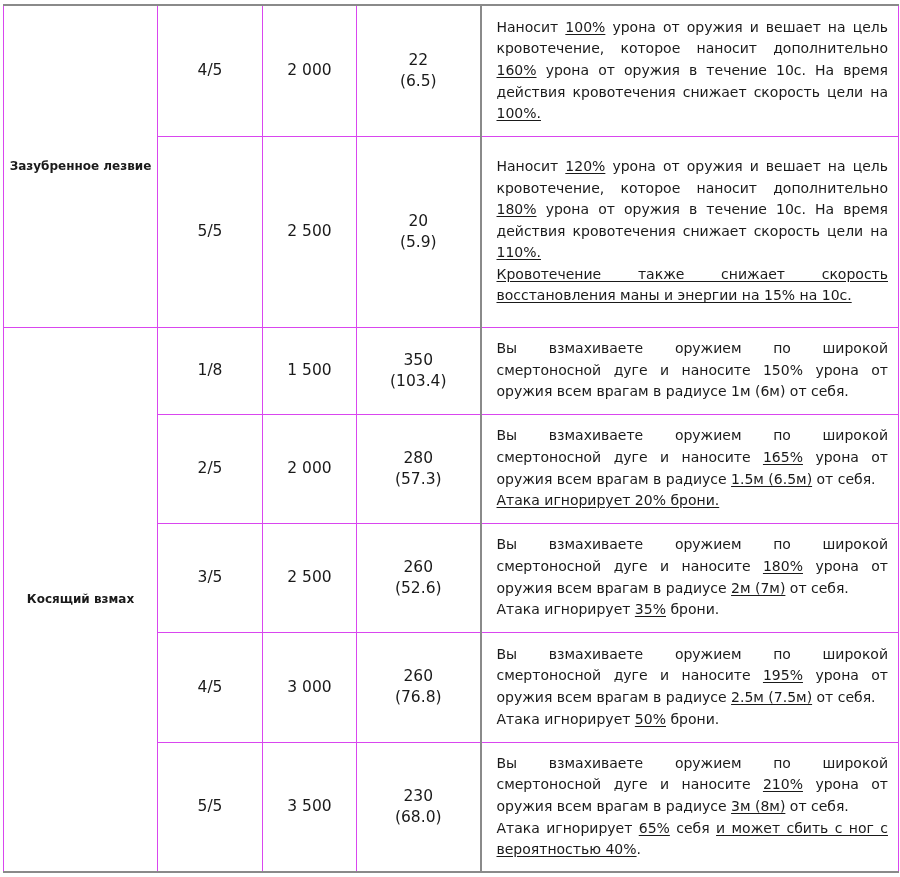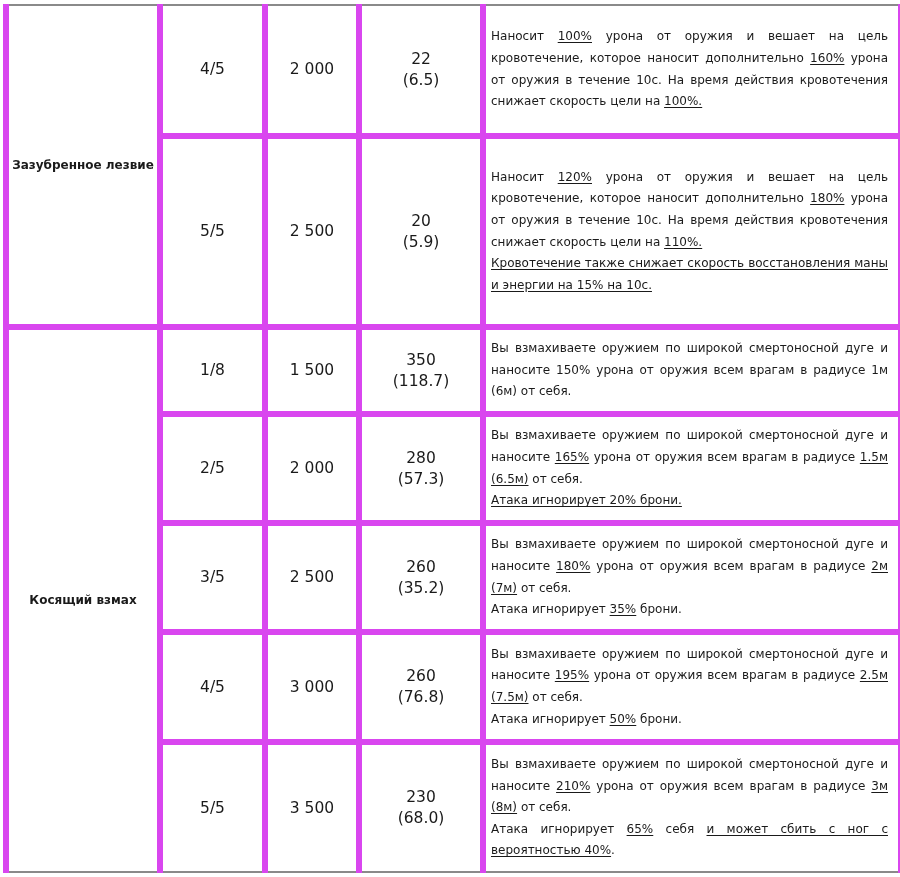--- a/index.html
+++ b/index.html
@@ -1,29 +1,29 @@
 <!DOCTYPE html>
 <html><head>
 <meta charset="utf-8">
 <style>
   html, body { margin:0; padding:0; background:#ffffff; }
   body { width:900px; height:877px; position:relative; overflow:hidden;
          font-family:"DejaVu Sans", sans-serif; color:#1a1a1a; }
   table.skills { position:absolute; left:3px; top:4px; border-collapse:collapse;
                  table-layout:fixed; width:895px; }
-  table.skills td { border:6px solid #d946ef; padding:0; vertical-align:middle; }
+  table.skills td { border:1px solid #d946ef; padding:0; vertical-align:middle; }
   td.outer-left { border-left:2px solid #8a8a8a; }
   td.outer-right { border-right:2px solid #8a8a8a; }
   tr.first-row td { border-top:2px solid #8a8a8a; }
   tr.last-row td { border-bottom:2px solid #8a8a8a; }
   td.col-cost, td.col-val { border-left:1px solid #8a8a8a !important; }
   td.col-desc { border-left:2px solid #8a8a8a !important; }
   .name { font-weight:bold; font-size:12px; text-align:center; line-height:21px; }
   .c { text-align:center; font-size:15.5px; line-height:21px; }
-  .desc { font-size:12px; line-height:21.6px; text-align:justify; padding:1px 10px 1px 5px; }
+  .desc { font-size:14px; line-height:21.6px; text-align:justify; padding:1px 10px 1px 5px;margin-left:10px; }
   .desc p { margin:0; }
   .u { text-decoration:underline; text-underline-offset:2px; }
 </style>
 </head>
 <body>
 
 <table class="skills">
   <colgroup>
     <col style="width:154px">
       <col style="width:105px">
@@ -75,21 +75,21 @@
           <div class="name">Косящий взмах</div>
         </td>
         <td class="col-rank">
           <div class="c">1/8</div>
         </td>
         <td class="col-cost">
           <div class="c">1 500</div>
         </td>
         <td class="col-val">
           <div class="c">350</div>
-          <div class="c">(118.7)</div>
+          <div class="c">(103.4)</div>
         </td>
         <td class="col-desc outer-right">
           <div class="desc">
             <p><span>Вы взмахиваете оружием по широкой смертоносной дуге и наносите 150% урона от оружия всем врагам в радиусе 1м (6м) от себя.</span></p>
           </div>
         </td>
       </tr>
       <tr style="height: 109px;">
         <td class="col-rank">
           <div class="c">2/5</div>
@@ -110,21 +110,21 @@
       </tr>
       <tr style="height: 109px;">
         <td class="col-rank">
           <div class="c">3/5</div>
         </td>
         <td class="col-cost">
           <div class="c">2 500</div>
         </td>
         <td class="col-val">
           <div class="c">260</div>
-          <div class="c">(35.2)</div>
+          <div class="c">(52.6)</div>
         </td>
         <td class="col-desc outer-right">
           <div class="desc">
             <p><span>Вы взмахиваете оружием по широкой смертоносной дуге и наносите </span><span class="u">180%</span><span> урона от оружия всем врагам в радиусе </span><span class="u">2м (7м)</span><span> от себя.</span></p>
             <p><span>Атака игнорирует </span><span class="u">35%</span><span> брони.</span></p>
           </div>
         </td>
       </tr>
       <tr style="height: 110px;">
         <td class="col-rank">

